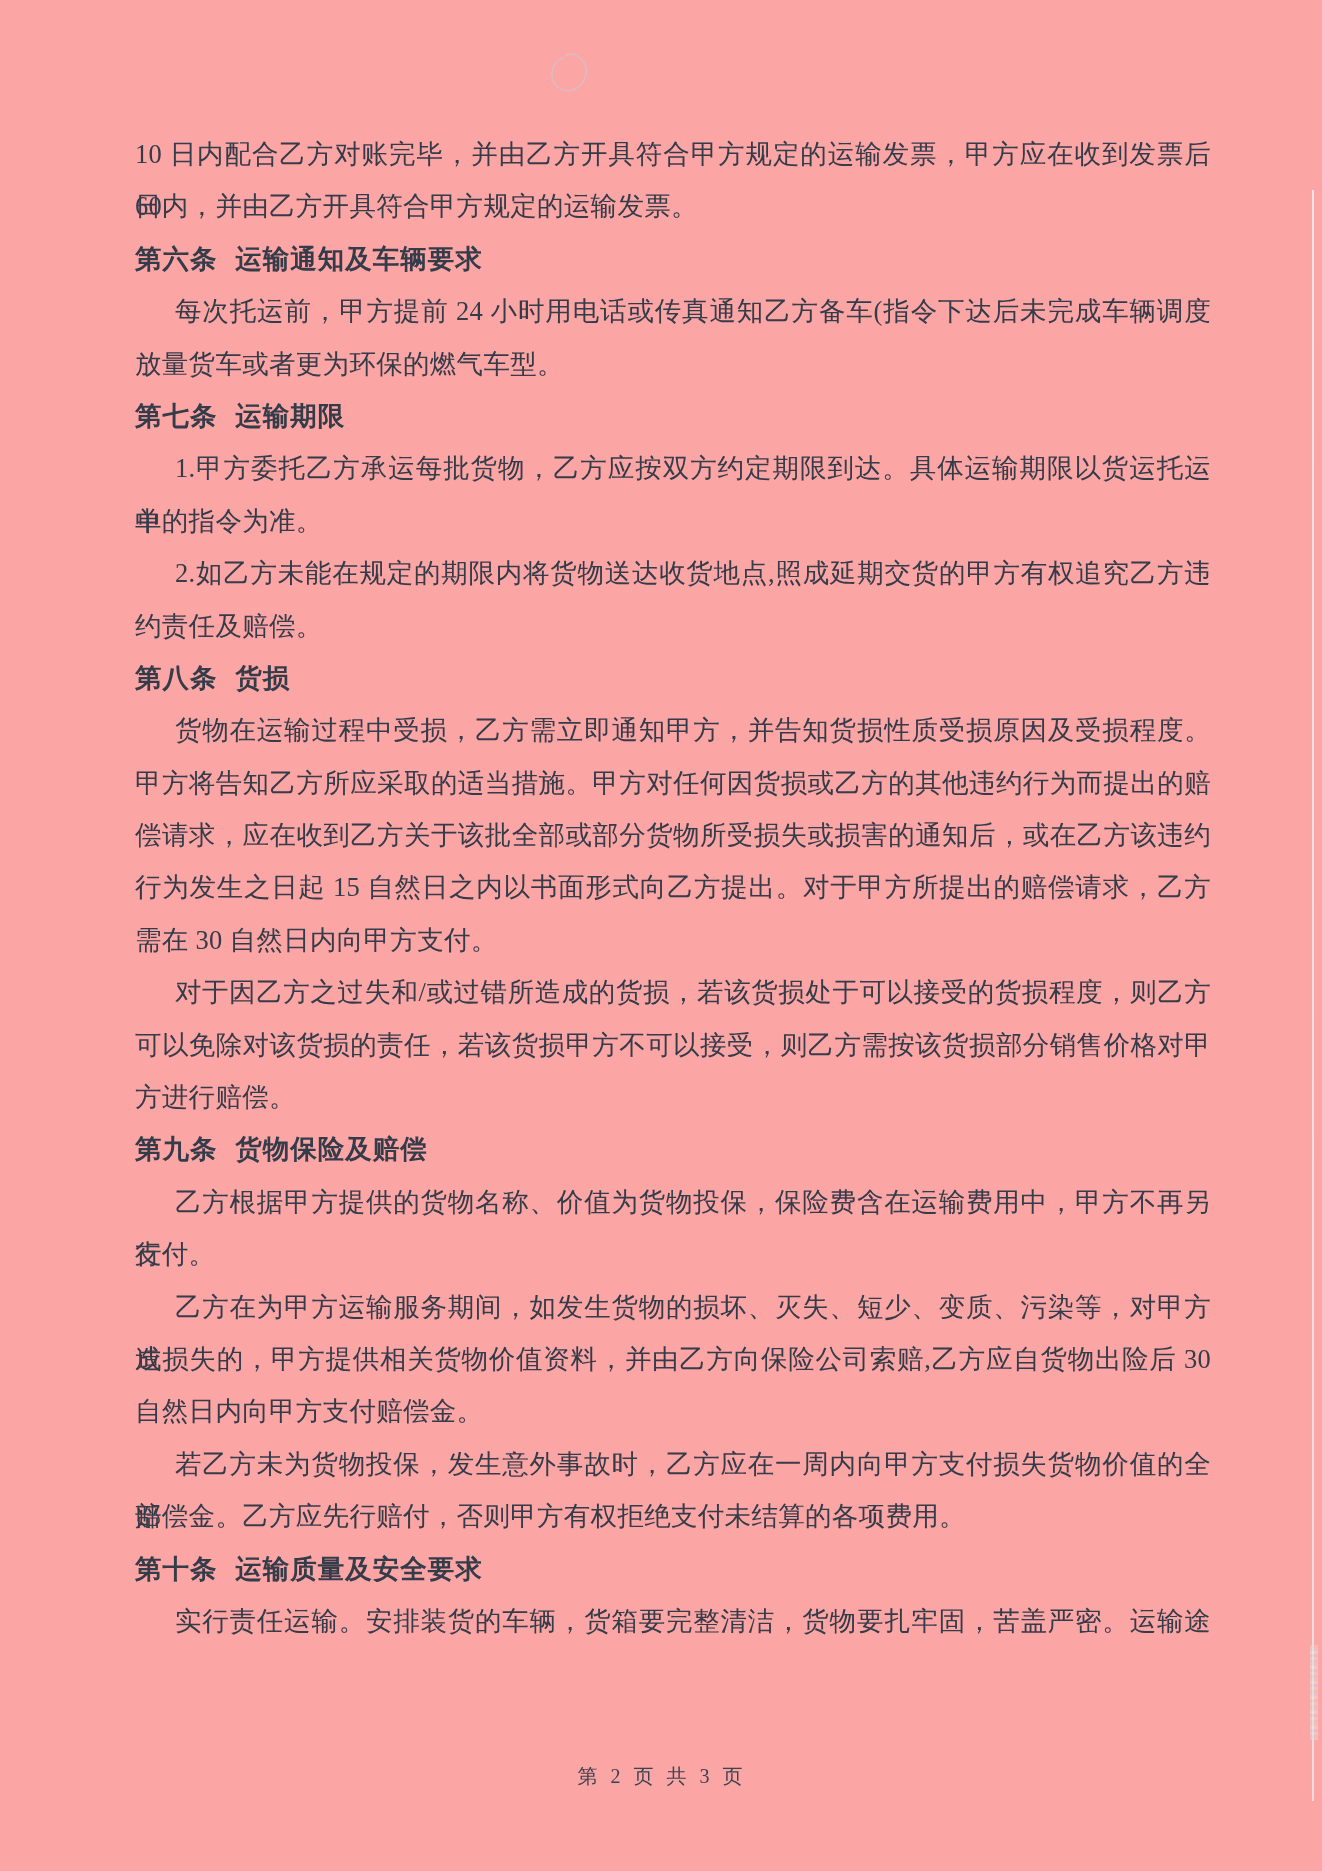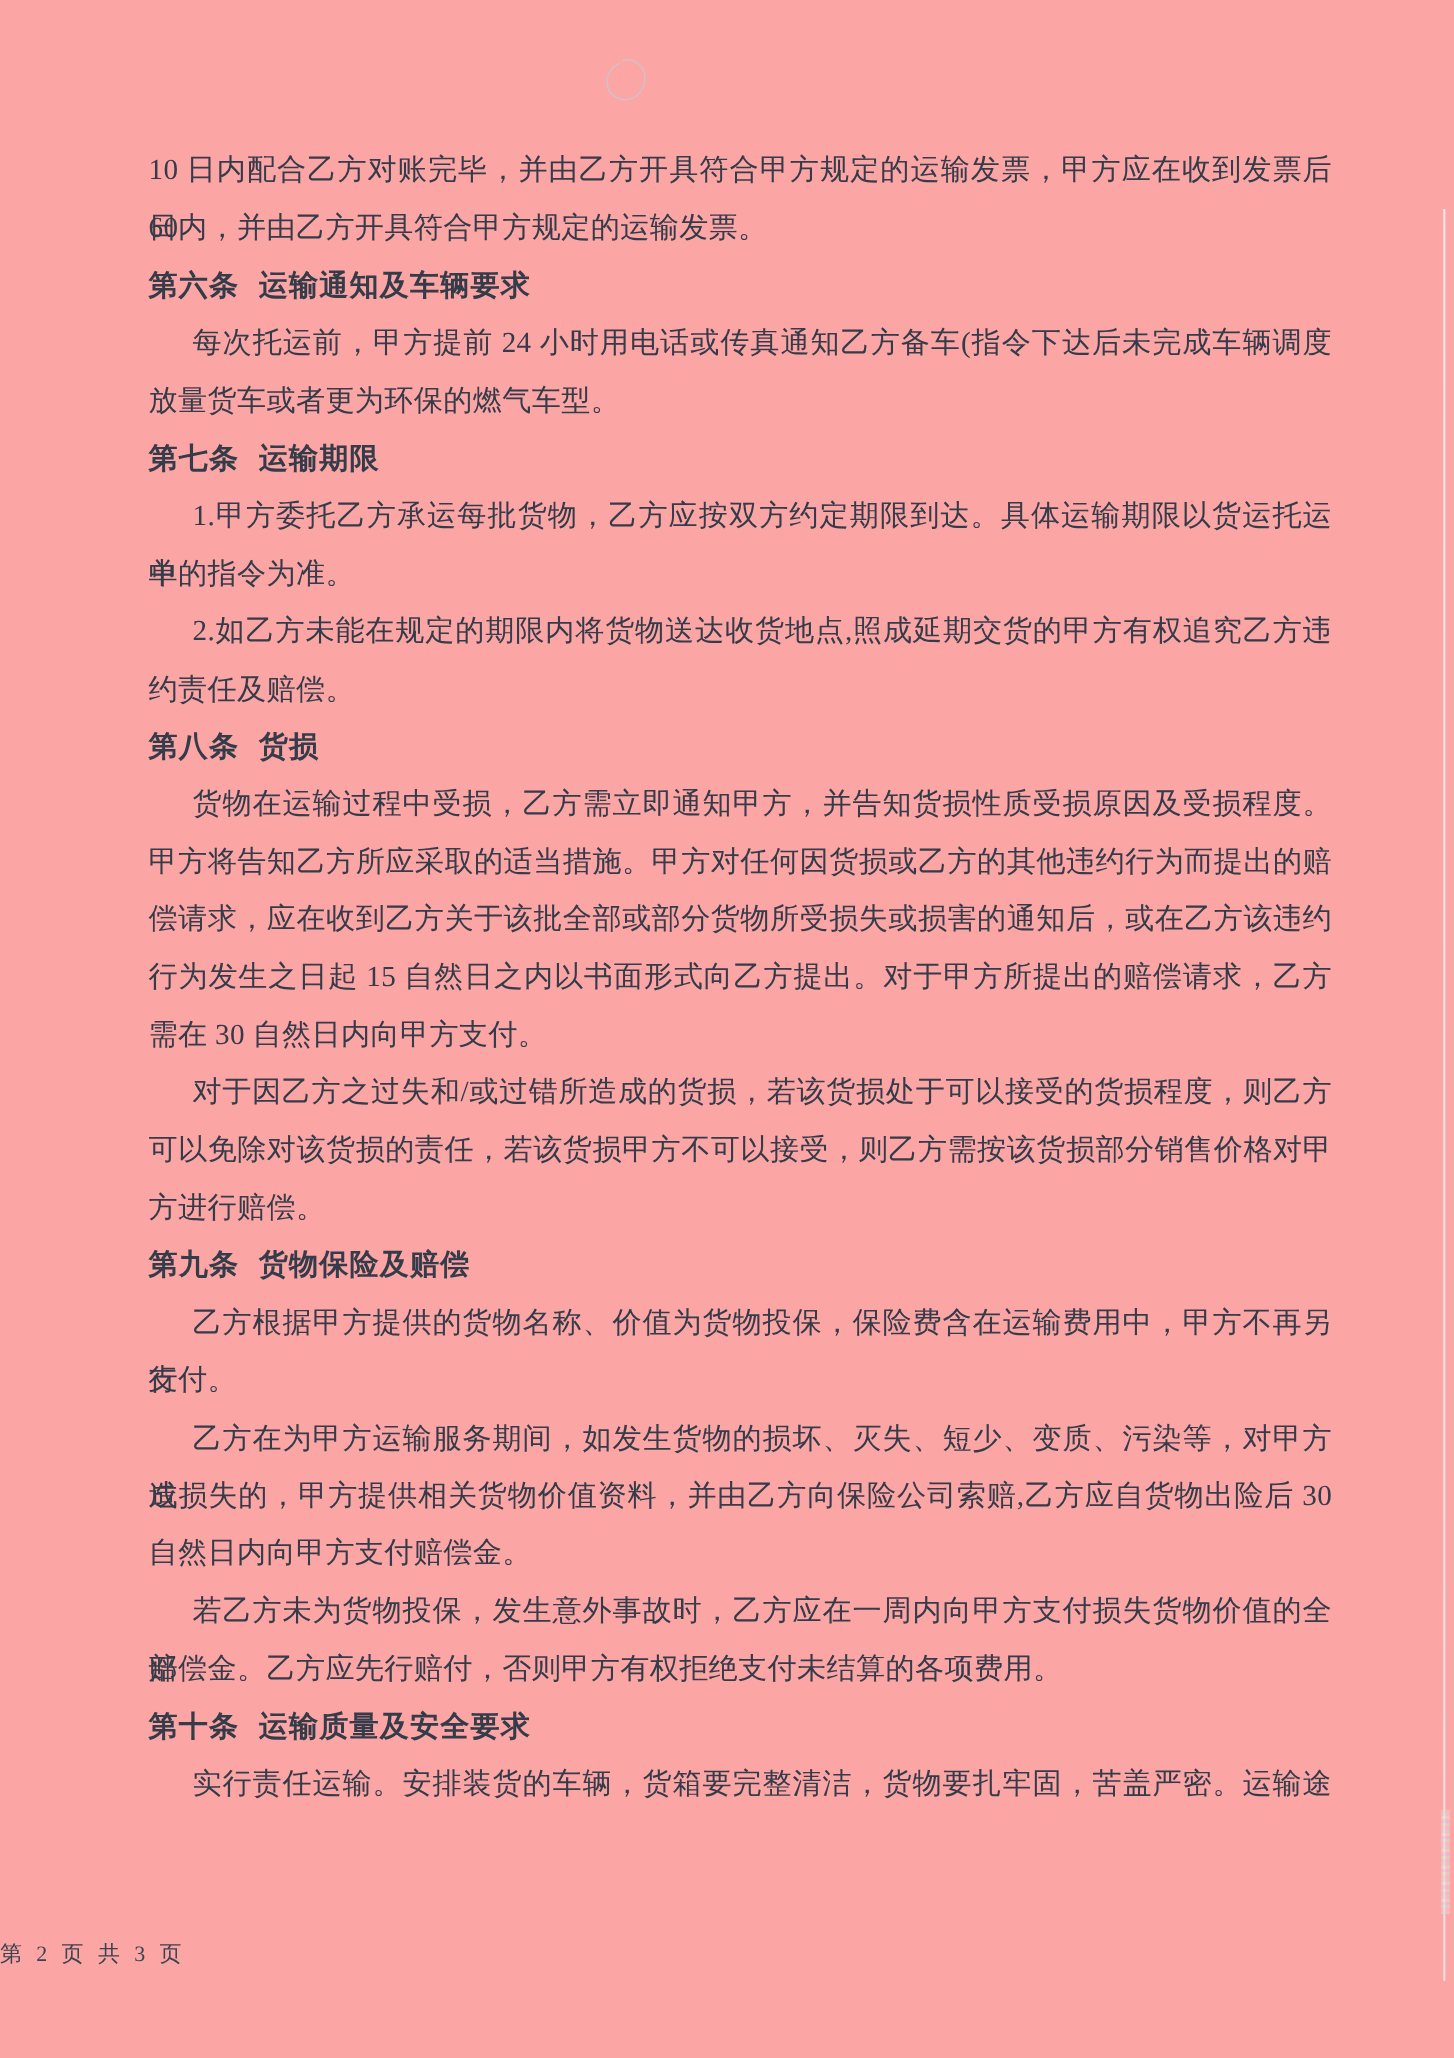--- a/index.html
+++ b/index.html
@@ -43,21 +43,21 @@
   .line.heading {
     font-weight: bold;
     word-spacing: 10px;
     letter-spacing: 1px;
   }
   .footer {
     position: absolute;
     top: 1763px;
     left: 0;
     right: 0;
-    text-align: left;
+    text-align: center;
     font-size: 20px;
     letter-spacing: 2px;
     word-spacing: 4px;
     color: #3b4250;
   }
   .squiggle {
     position: absolute;
     left: 546px;
     top: 52px;
     opacity: 0.8;

